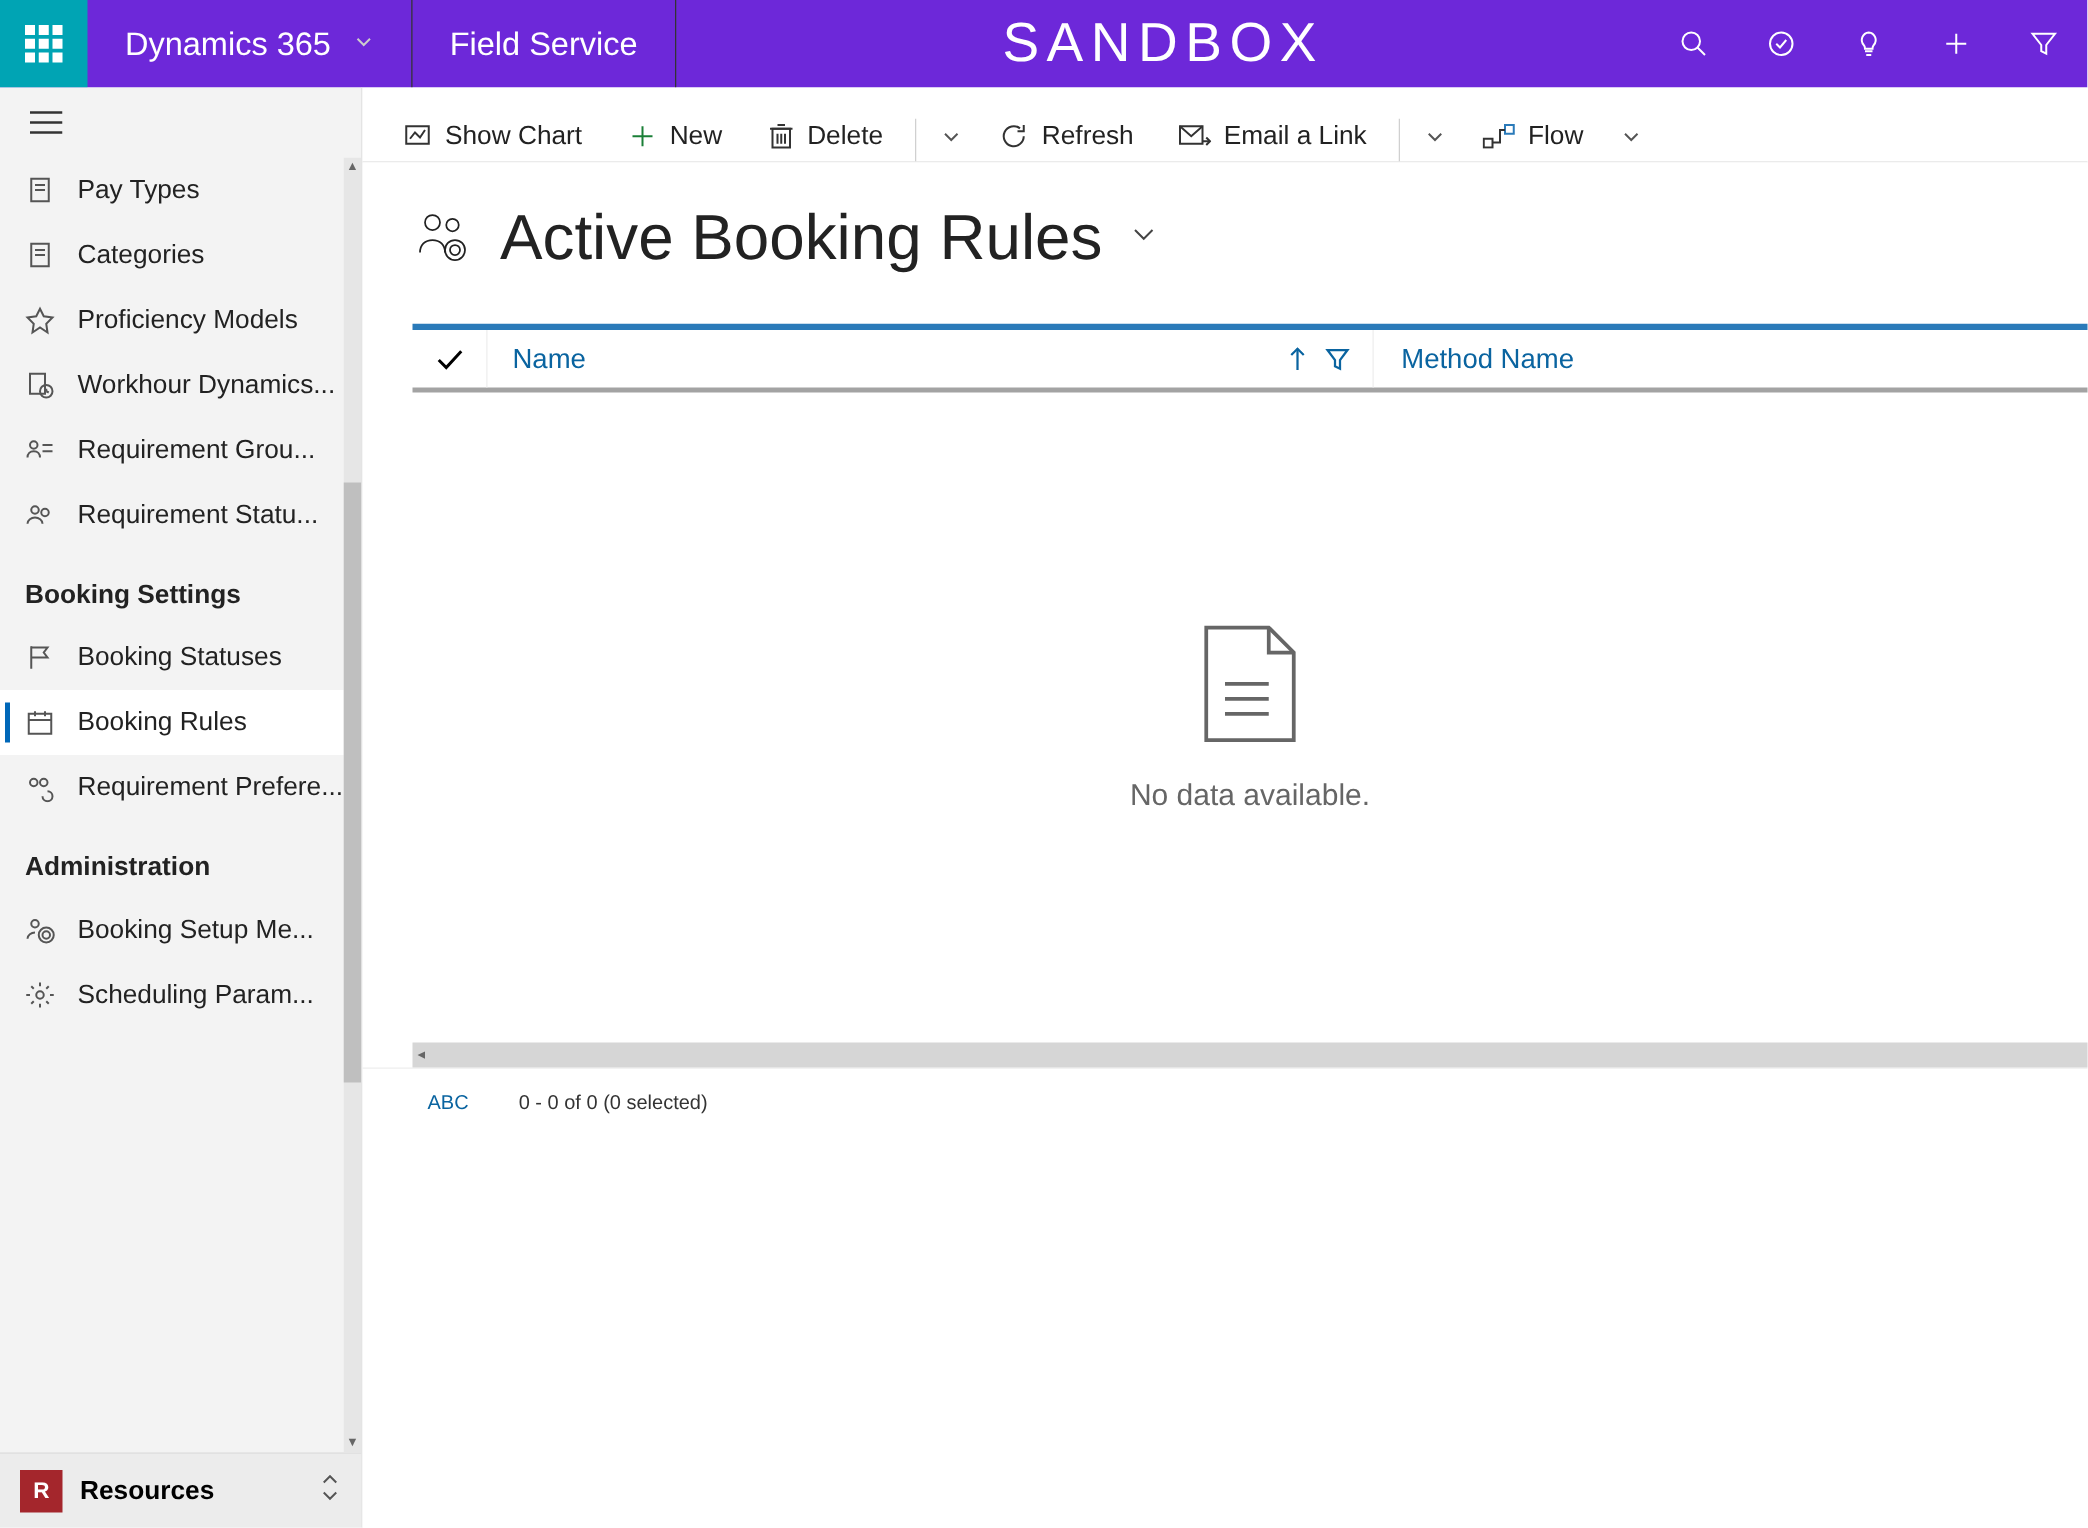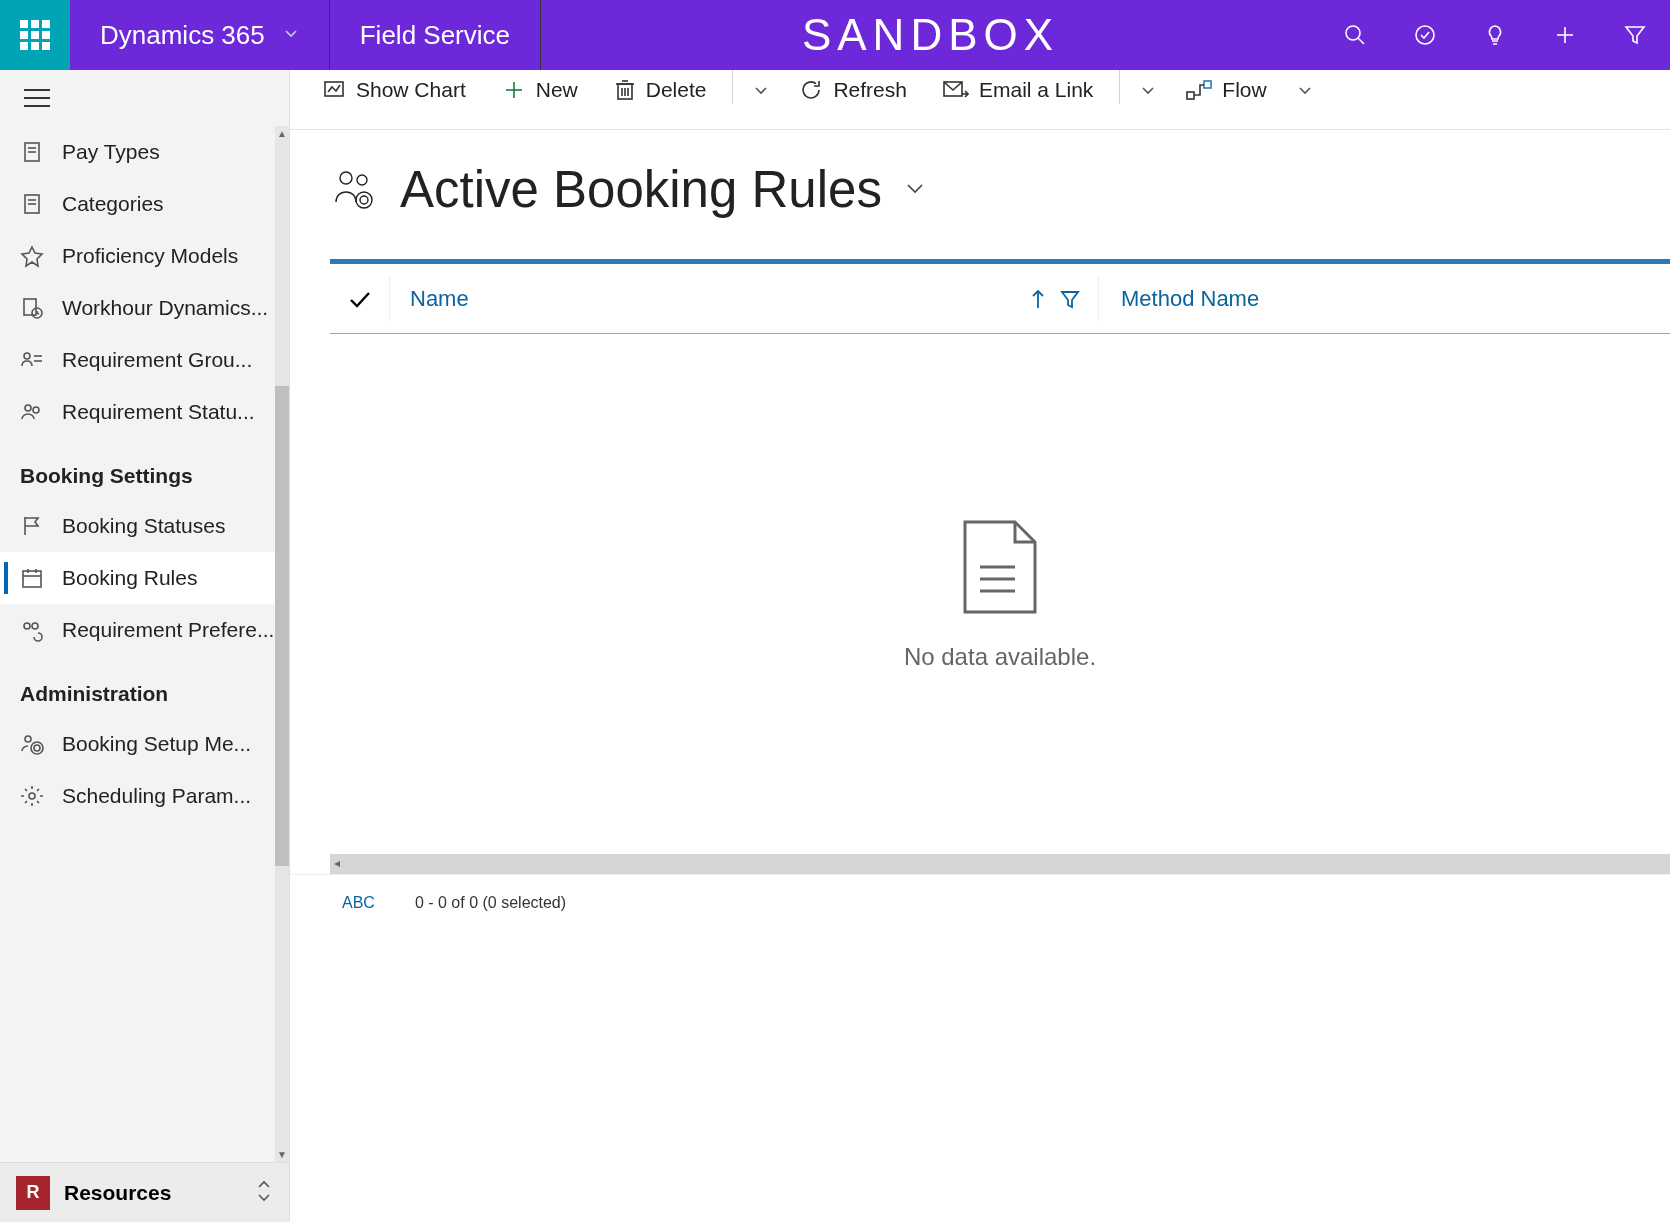--- a/index.html
+++ b/index.html
@@ -12,21 +12,21 @@
   .waffle-grid span { background: #fff; width: 8px; height: 8px; }
   .brand { display: flex; align-items: center; padding: 0 30px; font-size: 26px; border-right: 1px solid #333; cursor: pointer; }
   .brand .chev { margin-left: 18px; font-size: 18px; color: #ccc; }
   .module { display: flex; align-items: center; padding: 0 30px; font-size: 26px; border-right: 1px solid #333; cursor: pointer; }
   .sandbox { flex: 1; display: flex; align-items: center; justify-content: center; font-size: 44px; letter-spacing: 6px; font-weight: 300; }
   .topicons { display: flex; align-items: center; }
   .topicons .ticon { width: 70px; display: flex; align-items: center; justify-content: center; cursor: pointer; }
   .ticon svg { stroke: #fff; fill: none; stroke-width: 1.6; }
 
   
-  .cmdbar { position: absolute; left: 290px; top: 70px; right: 0; height: 60px; border-bottom: 1px solid #e5e5e5; display: flex; align-items: flex-start; padding: 0 18px; gap: 8px; background: #fff; }
+  .cmdbar { position: absolute; left: 290px; top: 70px; right: 0; height: 60px; border-bottom: 1px solid #e5e5e5; display: flex; align-items: flex-end; padding: 0 18px; gap: 8px; background: #fff; }
   .cmd { display: flex; align-items: center; gap: 10px; padding: 0 14px; height: 40px; font-size: 21px; color: #222; cursor: pointer; }
   .cmd svg { stroke: #333; fill: none; stroke-width: 1.6; }
   .cmd.new svg { stroke: #1a7f37; }
   .sep { width: 1px; height: 34px; background: #d0d0d0; margin: 0 4px; }
   .cmd.caret { padding: 0 8px; color: #555; }
   .cmd.caret svg { stroke: #555; }
 
   
   .leftcol { position: absolute; left: 0; top: 70px; bottom: 0; width: 290px; background: #f3f3f3; border-right: 1px solid #e0e0e0; display: flex; flex-direction: column; }
   .hamburger-row { height: 56px; display: flex; align-items: center; padding-left: 24px; cursor: pointer; }
@@ -47,21 +47,21 @@
 
   
   .main { position: absolute; left: 290px; top: 130px; right: 0; bottom: 0; background: #fff; }
   .viewhdr { display: flex; align-items: center; gap: 22px; padding: 30px 40px 40px 40px; }
   .viewhdr svg.viewicon { stroke: #222; fill: none; stroke-width: 1.4; }
   .viewtitle { font-size: 51px; color: #222; }
   .viewhdr .vchev { cursor: pointer; }
   .viewhdr .vchev svg { stroke: #444; fill: none; stroke-width: 1.6; }
 
   .gridwrap { margin: 0 0 0 40px; border-top: 5px solid #2a7ab9; }
-  .colhdr { display: flex; align-items: center; height: 70px; border-bottom: 1px solid #a3a3a3; }
+  .colhdr { display: flex; align-items: center; height: 50px; border-bottom: 4px solid #a3a3a3; }
   .colhdr .check { width: 60px; display: flex; align-items: center; justify-content: center; border-right: 1px solid #eee; height: 46px; cursor: pointer; }
   .colhdr .check svg { stroke: #000; stroke-width: 2.4; fill: none; }
   .colhdr .col { color: #0a64a0; font-size: 22px; cursor: pointer; display: flex; align-items: center; }
   .colhdr .col.name { padding-left: 20px; flex: 0 0 640px; }
   .colhdr .sorticons { display: flex; align-items: center; gap: 14px; padding-right: 18px; border-right: 1px solid #eee; height: 46px; }
   .colhdr .sorticons svg { stroke: #0a64a0; fill: none; stroke-width: 1.8; cursor: pointer; }
   .colhdr .col.method { padding-left: 22px; }
 
   .empty { height: 520px; display: flex; flex-direction: column; align-items: center; justify-content: center; gap: 26px; color: #666; }
   .empty svg { stroke: #666; fill: none; stroke-width: 3; }

